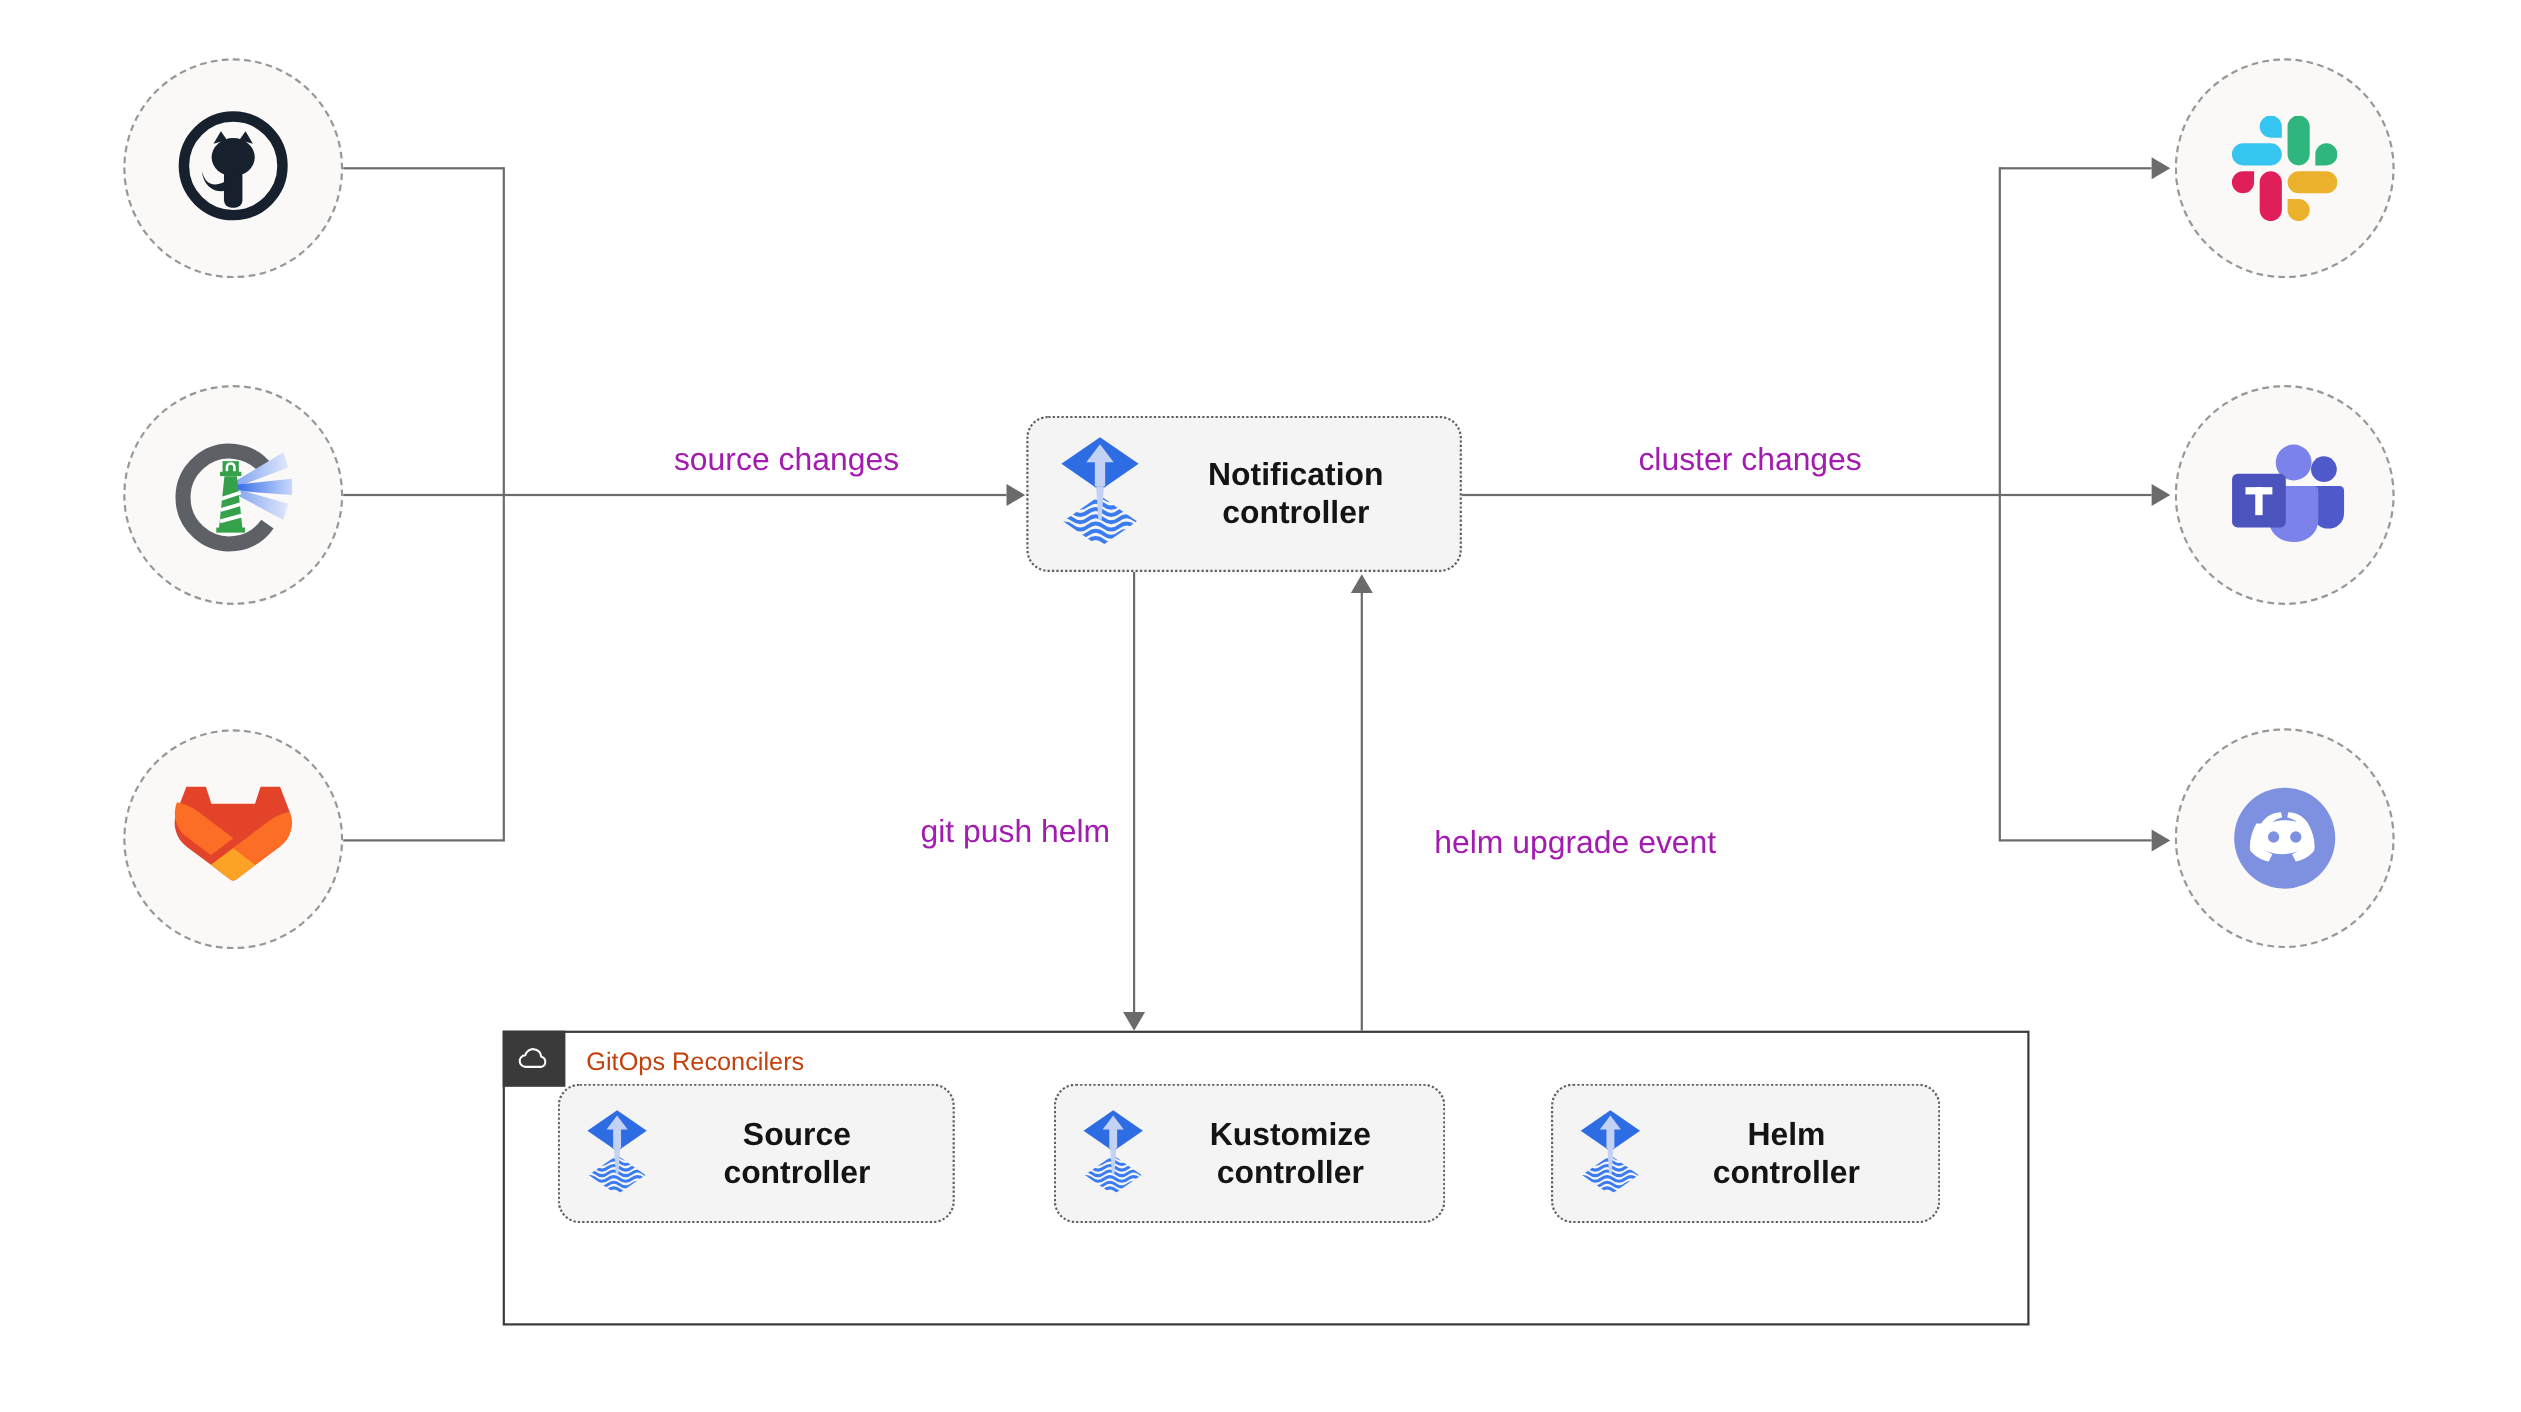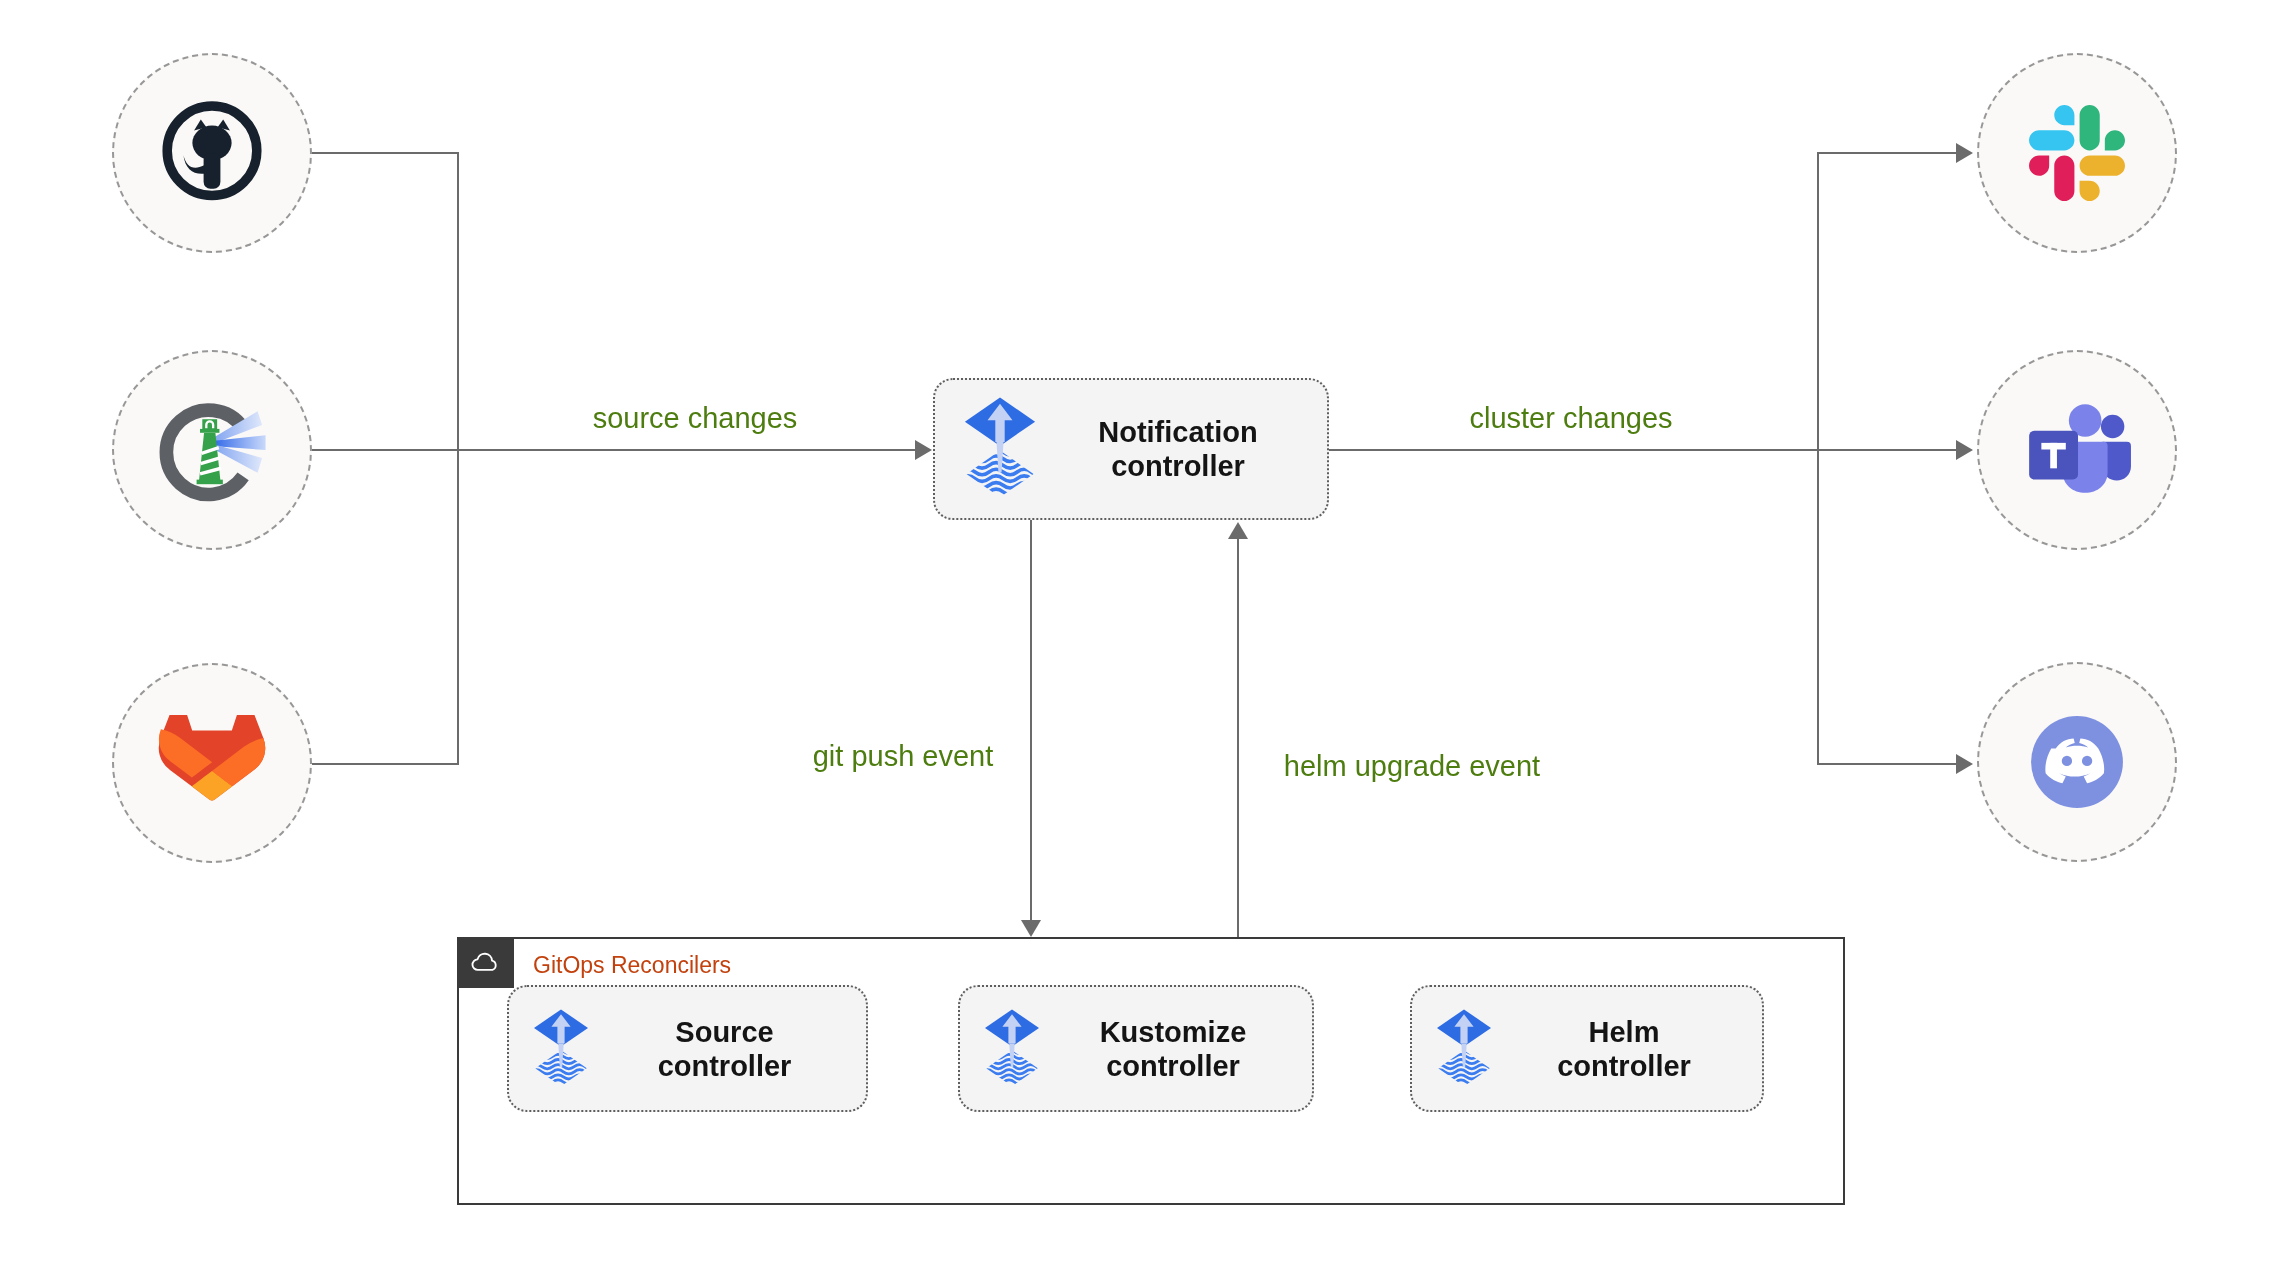--- a/index.html
+++ b/index.html
@@ -30,22 +30,22 @@
   
   .node-sm{top:985px;height:127px;padding:0 8px 0 22px;}
   .node-sm svg{width:60px;height:96px;}
   
   .line{position:absolute;background:#6b6b6b;}
   .ah-right{position:absolute;width:0;height:0;border-top:10px solid transparent;border-bottom:10px solid transparent;border-left:17px solid #6b6b6b;}
   .ah-down{position:absolute;width:0;height:0;border-left:10px solid transparent;border-right:10px solid transparent;border-top:17px solid #6b6b6b;}
   .ah-up{position:absolute;width:0;height:0;border-left:10px solid transparent;border-right:10px solid transparent;border-bottom:17px solid #6b6b6b;}
   
   .elabel{
-    position:absolute;font-size:29px;color:#4d7c0f;white-space:nowrap;
-    transform:translateX(-50%);background:#ffffff;padding:0 6px;
+    position:absolute;font-size:29px;color:#a21caf;white-space:nowrap;
+    transform:translateX(-50%);background:#ffffff;padding:0 6px;margin-left:20px;
   }
   
   .group-box{
     position:absolute;left:457px;top:937px;width:1388px;height:268px;
     border:2px solid #3a3a3a;background:#ffffff;box-sizing:border-box;
   }
   .group-badge{
     position:absolute;left:-2px;top:-2px;width:57px;height:51px;background:#3a3a3a;
     display:flex;align-items:center;justify-content:center;
   }
@@ -169,21 +169,21 @@
   <div class="line" style="left:1237px;top:538px;width:2px;height:399px;"></div>
   <div class="ah-up" style="left:1228px;top:522px;"></div>
 
   <div class="line" style="left:870px;top:1089px;width:72px;height:2px;"></div>
   <div class="ah-right" style="left:941px;top:1080px;"></div>
   <div class="line" style="left:1315px;top:1089px;width:77px;height:2px;"></div>
   <div class="ah-right" style="left:1391px;top:1080px;"></div>
 
   <div class="elabel" style="left:695px;top:402px;">source changes</div>
   <div class="elabel" style="left:1571px;top:402px;">cluster changes</div>
-  <div class="elabel" style="left:903px;top:740px;">git push event</div>
+  <div class="elabel" style="left:903px;top:740px;">git push helm</div>
   <div class="elabel" style="left:1412px;top:750px;">helm upgrade event</div>
 
   <div class="circle" style="left:112px;top:53px;">
     <svg class="endpoint-icon" width="112" height="112">
         <use href="#sym-github"></use>
       </svg>
   </div>
   <div class="circle" style="left:112px;top:350px;">
     <svg class="endpoint-icon" width="114" height="114">
         <use href="#sym-harbor"></use>

